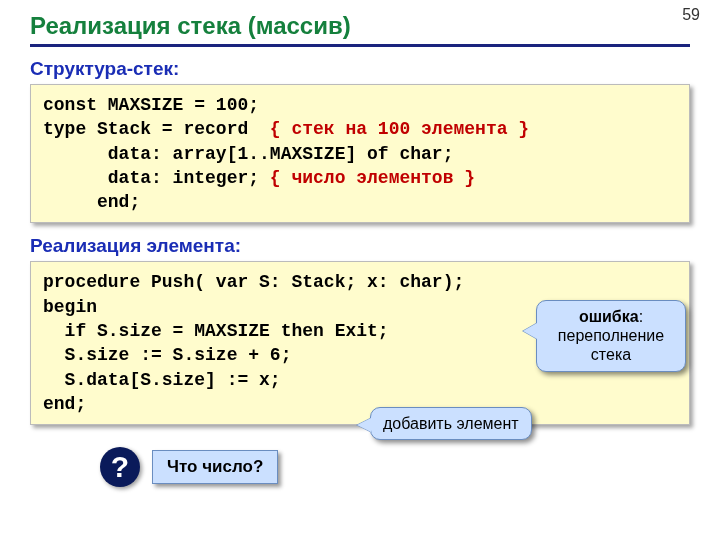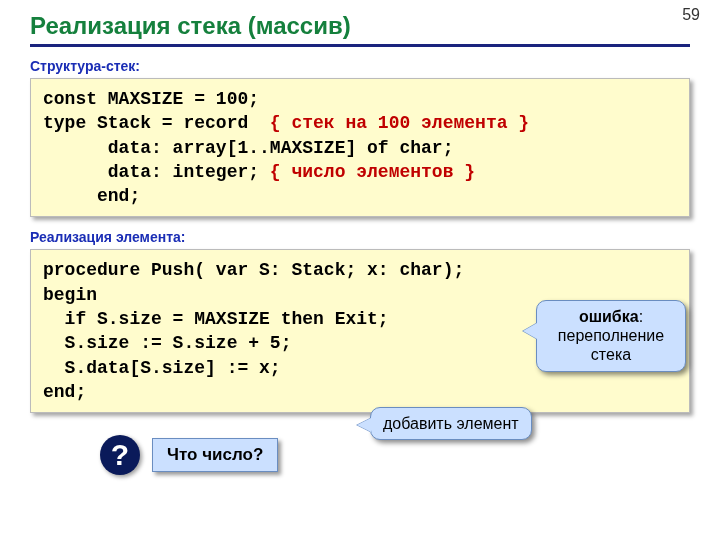--- a/index.html
+++ b/index.html
@@ -28,21 +28,21 @@
     color: #15803d;
     margin: 0 0 4px 0;
   }
   .hr {
     border: none;
     border-top: 3px solid #1a237e;
     margin: 0 0 8px 0;
   }
   .subhead {
     color: #1a2db5;
-    font-size: 14px;
+    font-size: 19px;
     font-weight: bold;
     margin: 11px 0 4px 0;
   }
   .codebox {
     background: #fffccd;
     border: 1px solid #bbb;
     box-shadow: 3px 3px 4px rgba(0,0,0,0.35);
     padding: 8px 12px;
     font-family: "Courier New", monospace;
     font-size: 18px;
@@ -143,21 +143,21 @@
 <span>type Stack = record  </span><span class="comment">{ стек на 100 элемента }</span>
 <span>      data: array[1..MAXSIZE] of char;</span>
 <span>      data: integer; </span><span class="comment">{ число элементов }</span>
 <span>     end;</span></div>
 
   <div class="subhead">Реализация элемента:</div>
 
   <div class="codebox"><span>procedure Push( var S: Stack; x: char);</span>
 <span>begin</span>
 <span>  if S.size = MAXSIZE then Exit;</span>
-<span>  S.size := S.size + 5;</span>
+<span>  S.size := S.size + 6;</span>
 <span>  S.data[S.size] := x;</span>
 <span>end;</span></div>
 
   <div class="question-row">
     <div class="q-icon">?</div>
     <div class="q-box">Что число?</div>
   </div>
 </div>
 
 <div class="callout callout-error"><span class="err">ошибка</span><span>: переполнение стека</span></div>

